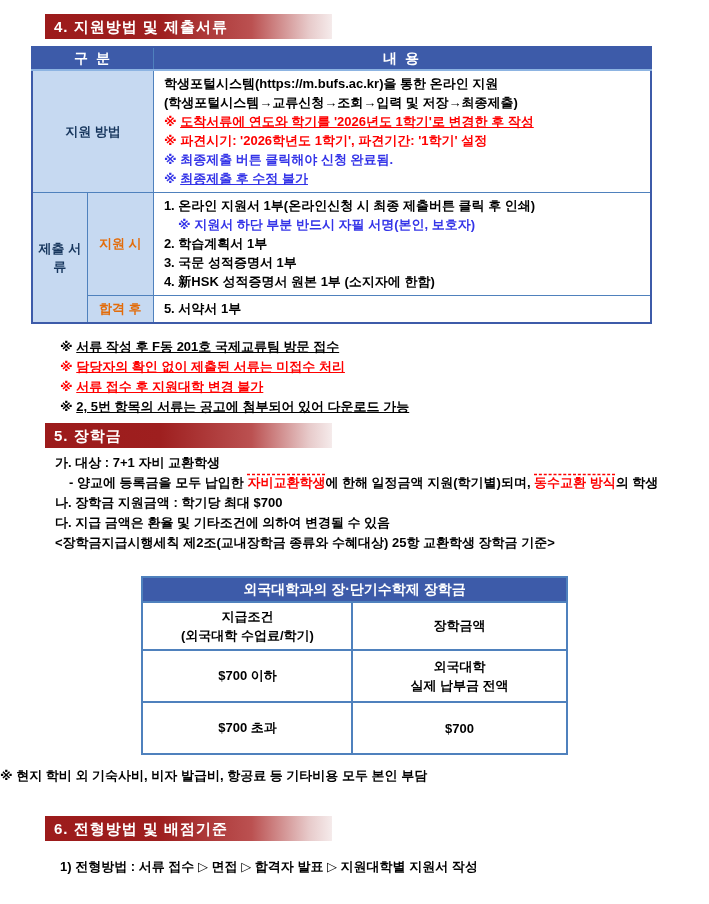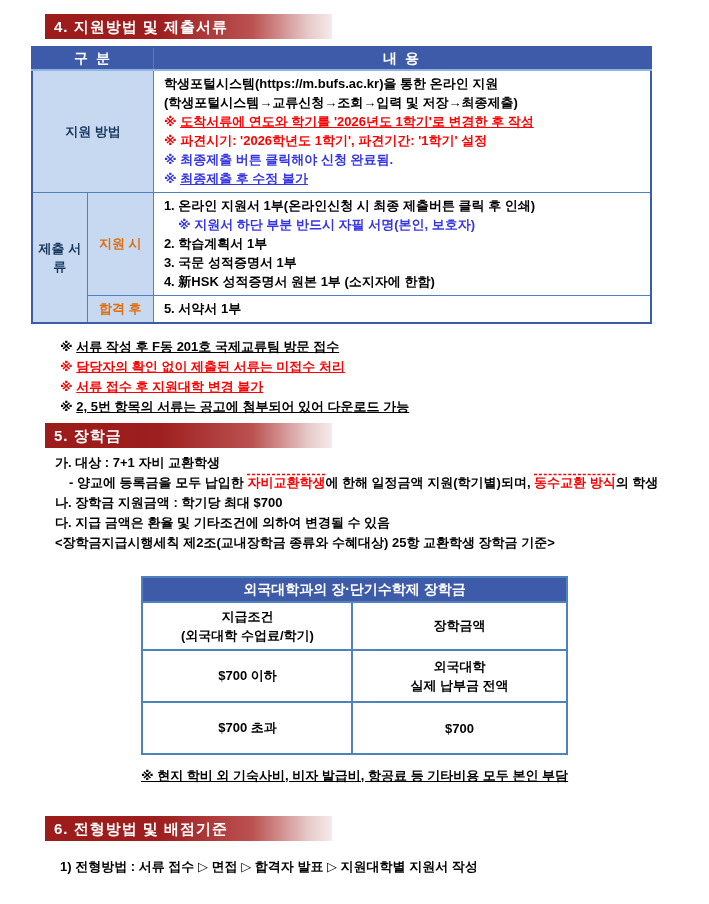--- a/index.html
+++ b/index.html
@@ -95,23 +95,22 @@
   .sch-title{
     background:#3d5ba9;color:#ffffff;
     height:25px;font-size:14px;
   }
   .sch-head td{height:48px;background:#ffffff;}
   .sch-row td{height:52px;background:#ffffff;}
   .cell-sub{line-height:19px;}
 
   .sch-note{
     margin-top:12px;
-    text-align:center;
+    text-align:left;
     line-height:18px;
-    text-decoration:underline;
   }
 
   .sec6-line{margin:16px 0 0 60px;line-height:20px;}
 </style>
 </head>
 <body>
 
 <div class="page">
 
   <div id="bar4" class="section-bar">4. 지원방법 및 제출서류</div>

